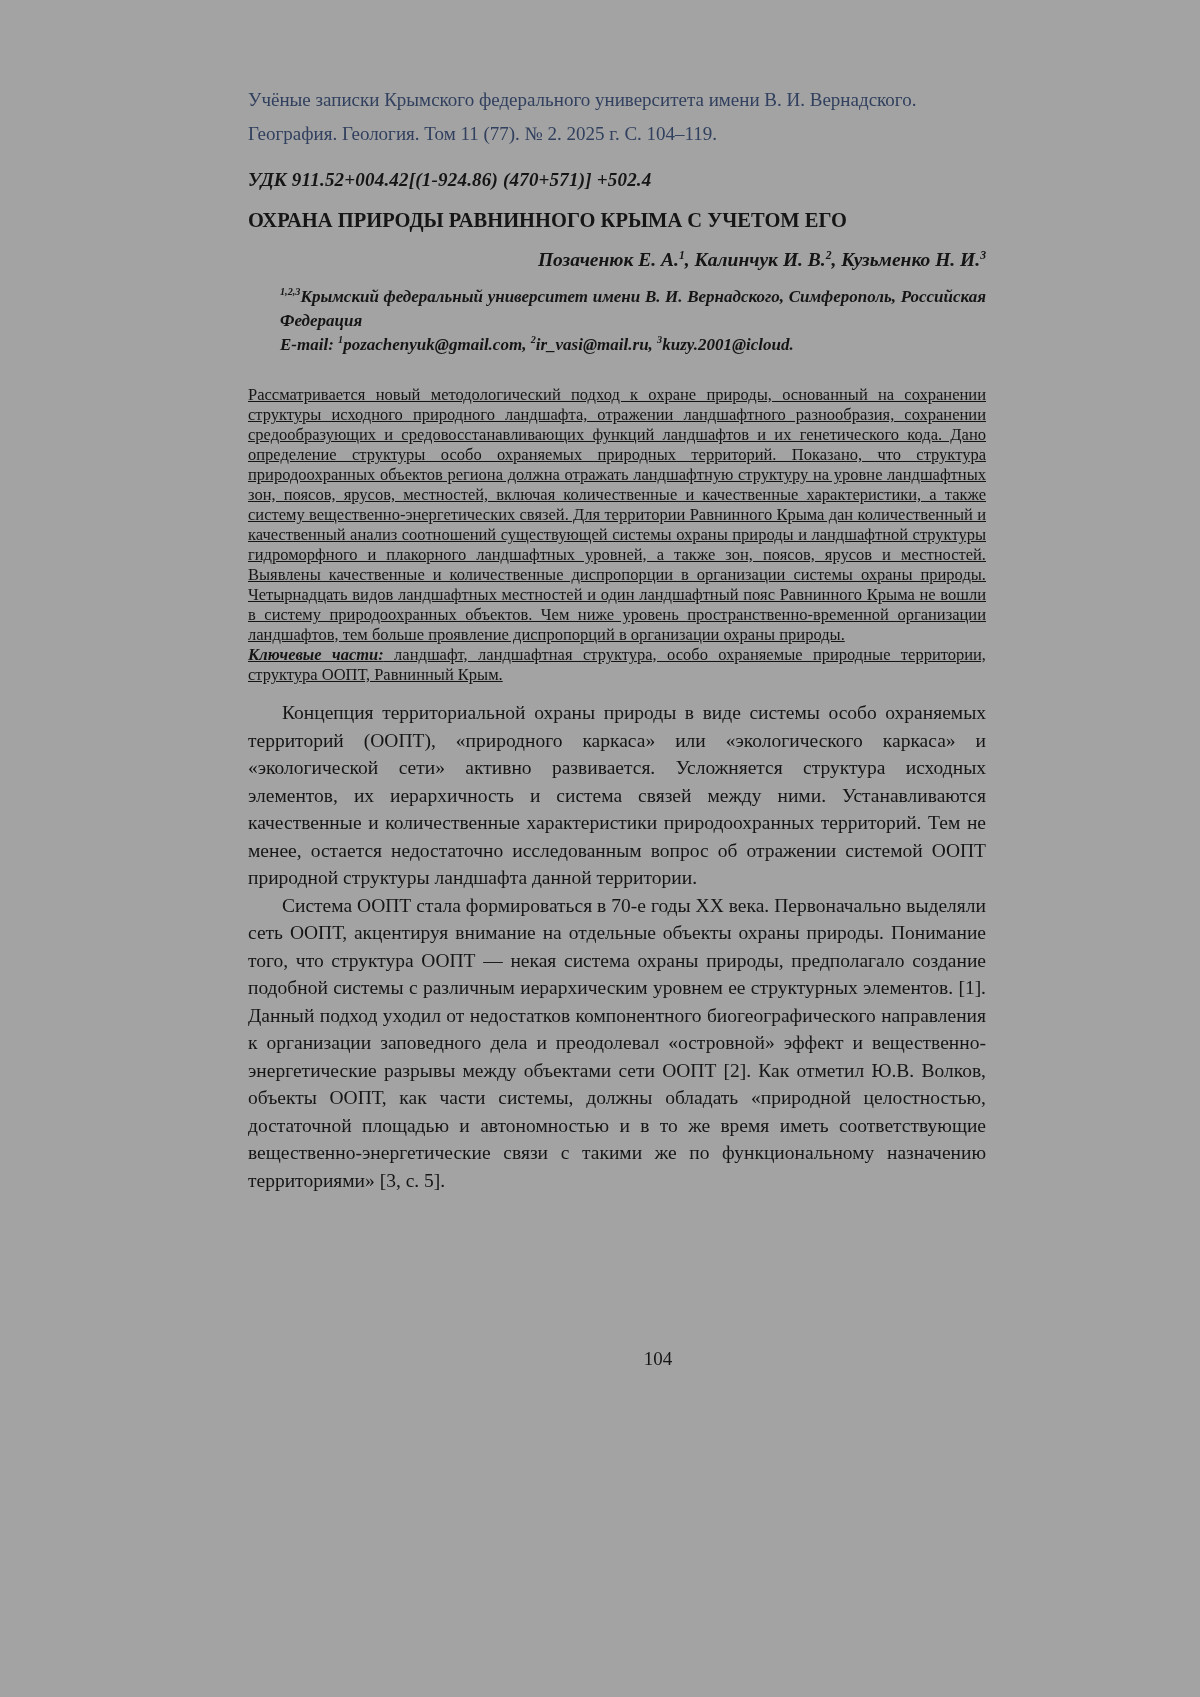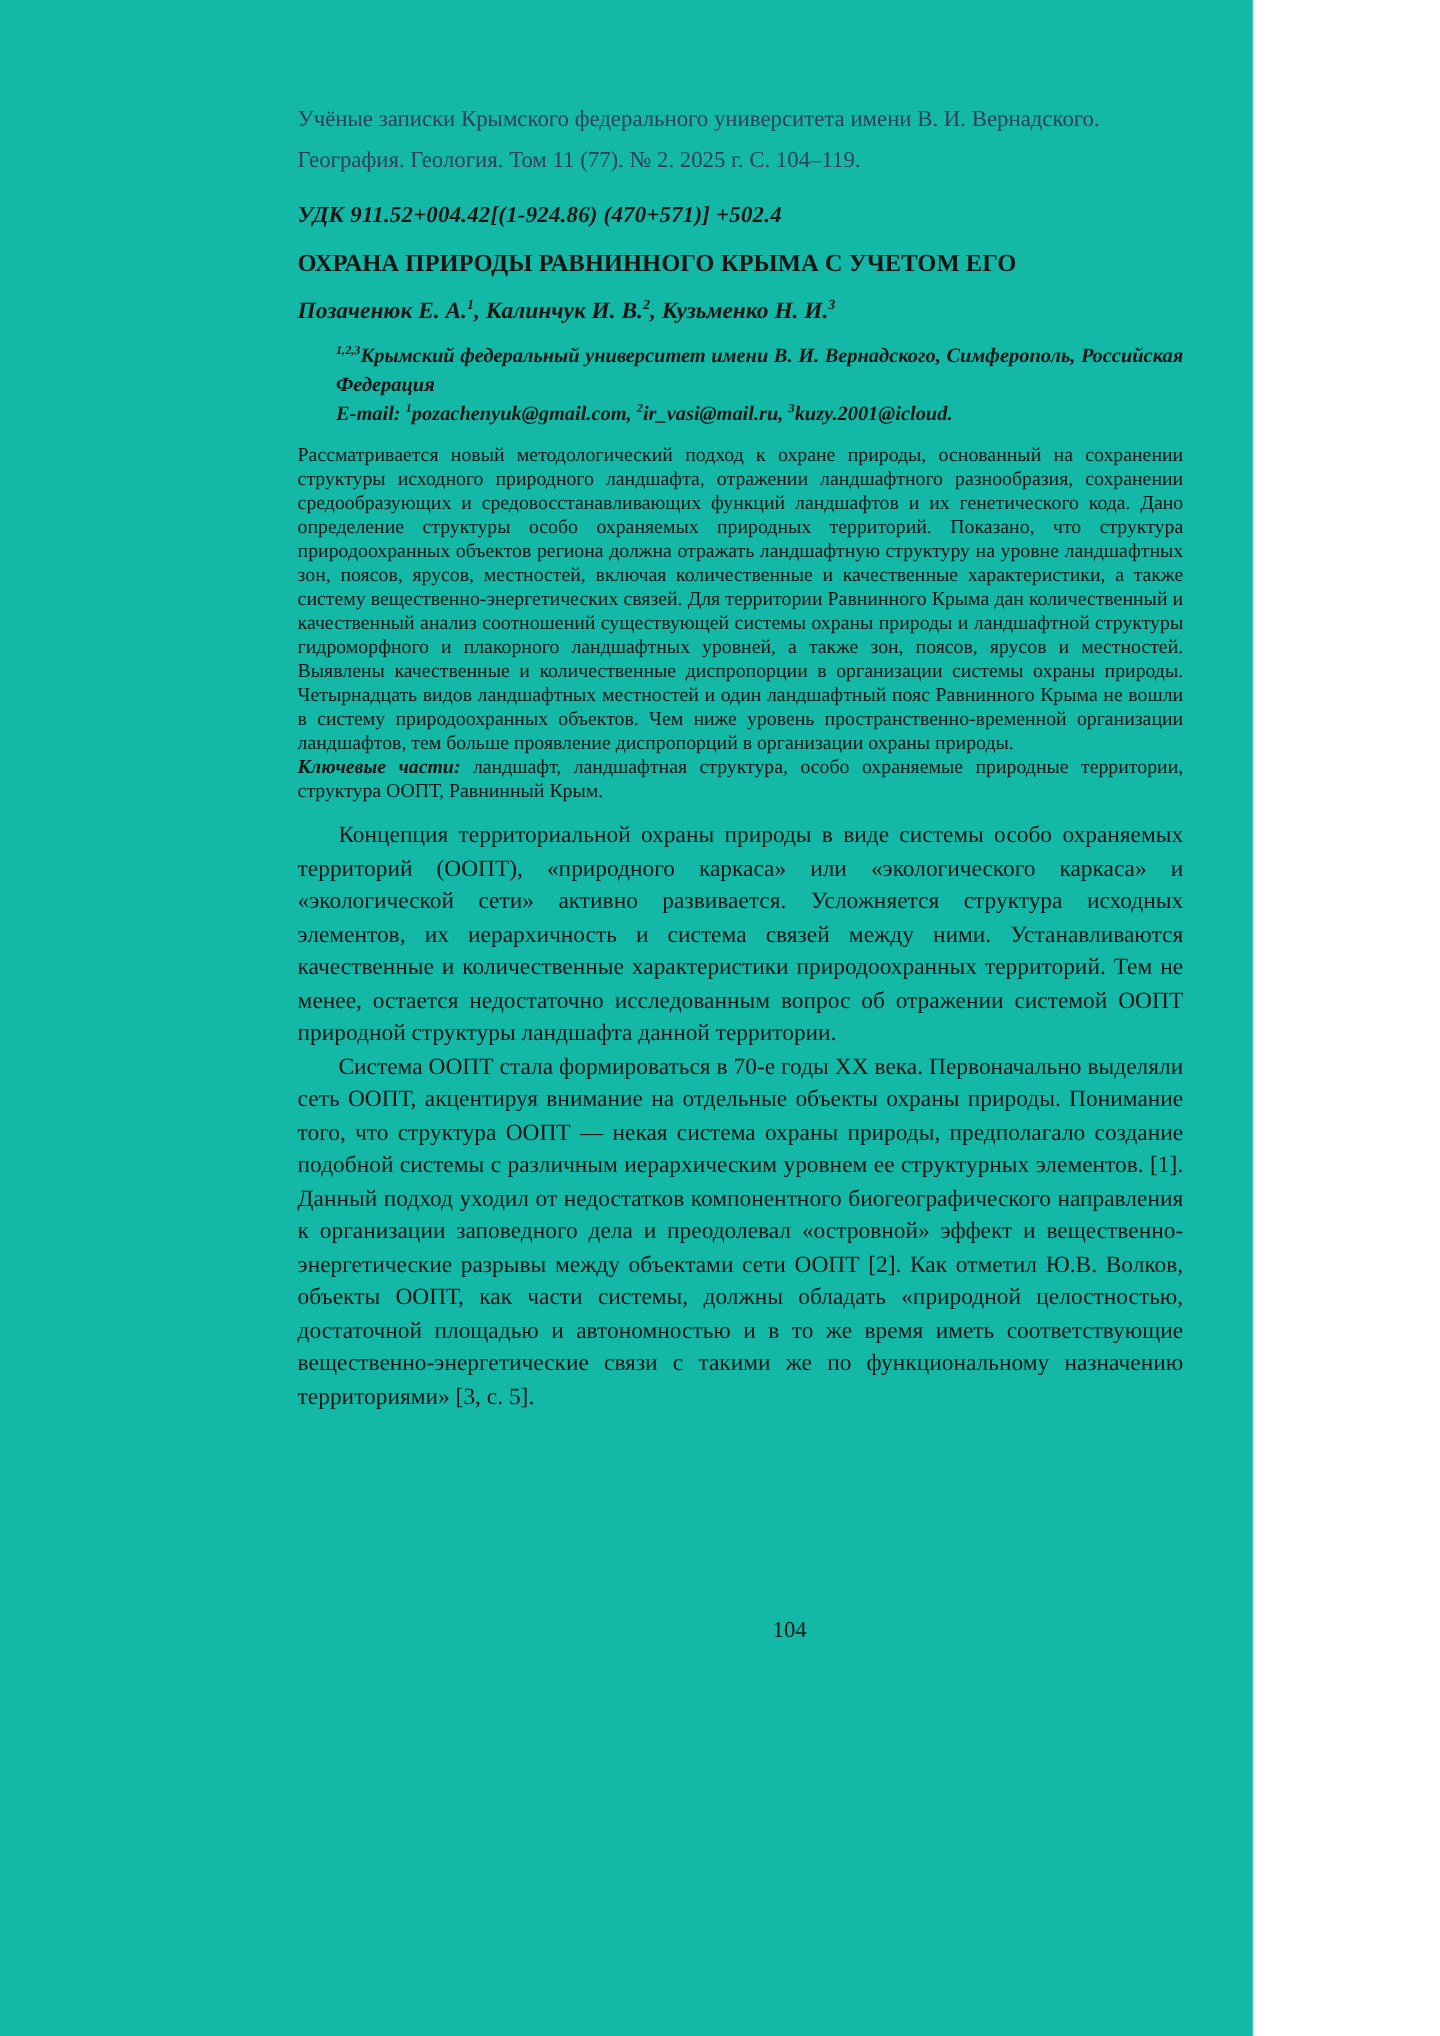--- a/index.html
+++ b/index.html
@@ -3,23 +3,23 @@
 <meta charset="utf-8">
 <style>
   * { margin: 0; padding: 0; box-sizing: border-box; }
   html, body { width: 1200px; background: #ffffff; }
   body {
     font-family: "Liberation Serif", "DejaVu Serif", serif;
     color: #151515;
   }
   .page {
     position: relative;
-    width: 1044px;
+    width: 1200px;
     height: 1697px;
-    background: #14b8a6;
+    background: #a3a3a3;
     overflow: hidden;
   }
   .content {
     position: absolute;
     left: 248px;
     top: 83px;
     width: 738px;
   }
   .journal-header {
     color: #31405e;
@@ -35,42 +35,43 @@
     letter-spacing: 0.2px;
   }
   .title {
     margin-top: 10px;
     font-weight: bold;
     font-size: 20.5px;
     line-height: 35px;
   }
   .authors {
     margin-top: 8px;
-    text-align: left;
+    text-align: right;
     font-weight: bold;
     font-style: italic;
     font-size: 19.5px;
     line-height: 27px;
   }
   sup { font-size: 0.6em; line-height: 0; }
   .meta-block {
     margin-left: 32px;
     width: 706px;
     font-weight: bold;
     font-style: italic;
     font-size: 17px;
     line-height: 24px;
     text-align: justify;
   }
   .affiliation { margin-top: 12px; }
   .abstract-block {
-    margin-top: 12px;
+    margin-top: 28px;
     font-size: 16.5px;
     line-height: 20px;
     text-align: justify;
+    text-decoration: underline;
   }
   .keywords-label { font-weight: bold; font-style: italic; }
   .section-heading {
     margin-top: 37px;
     margin-left: 32px;
     font-size: 20px;
     font-weight: bold;
     line-height: 28px;
   }
   .body-text {

